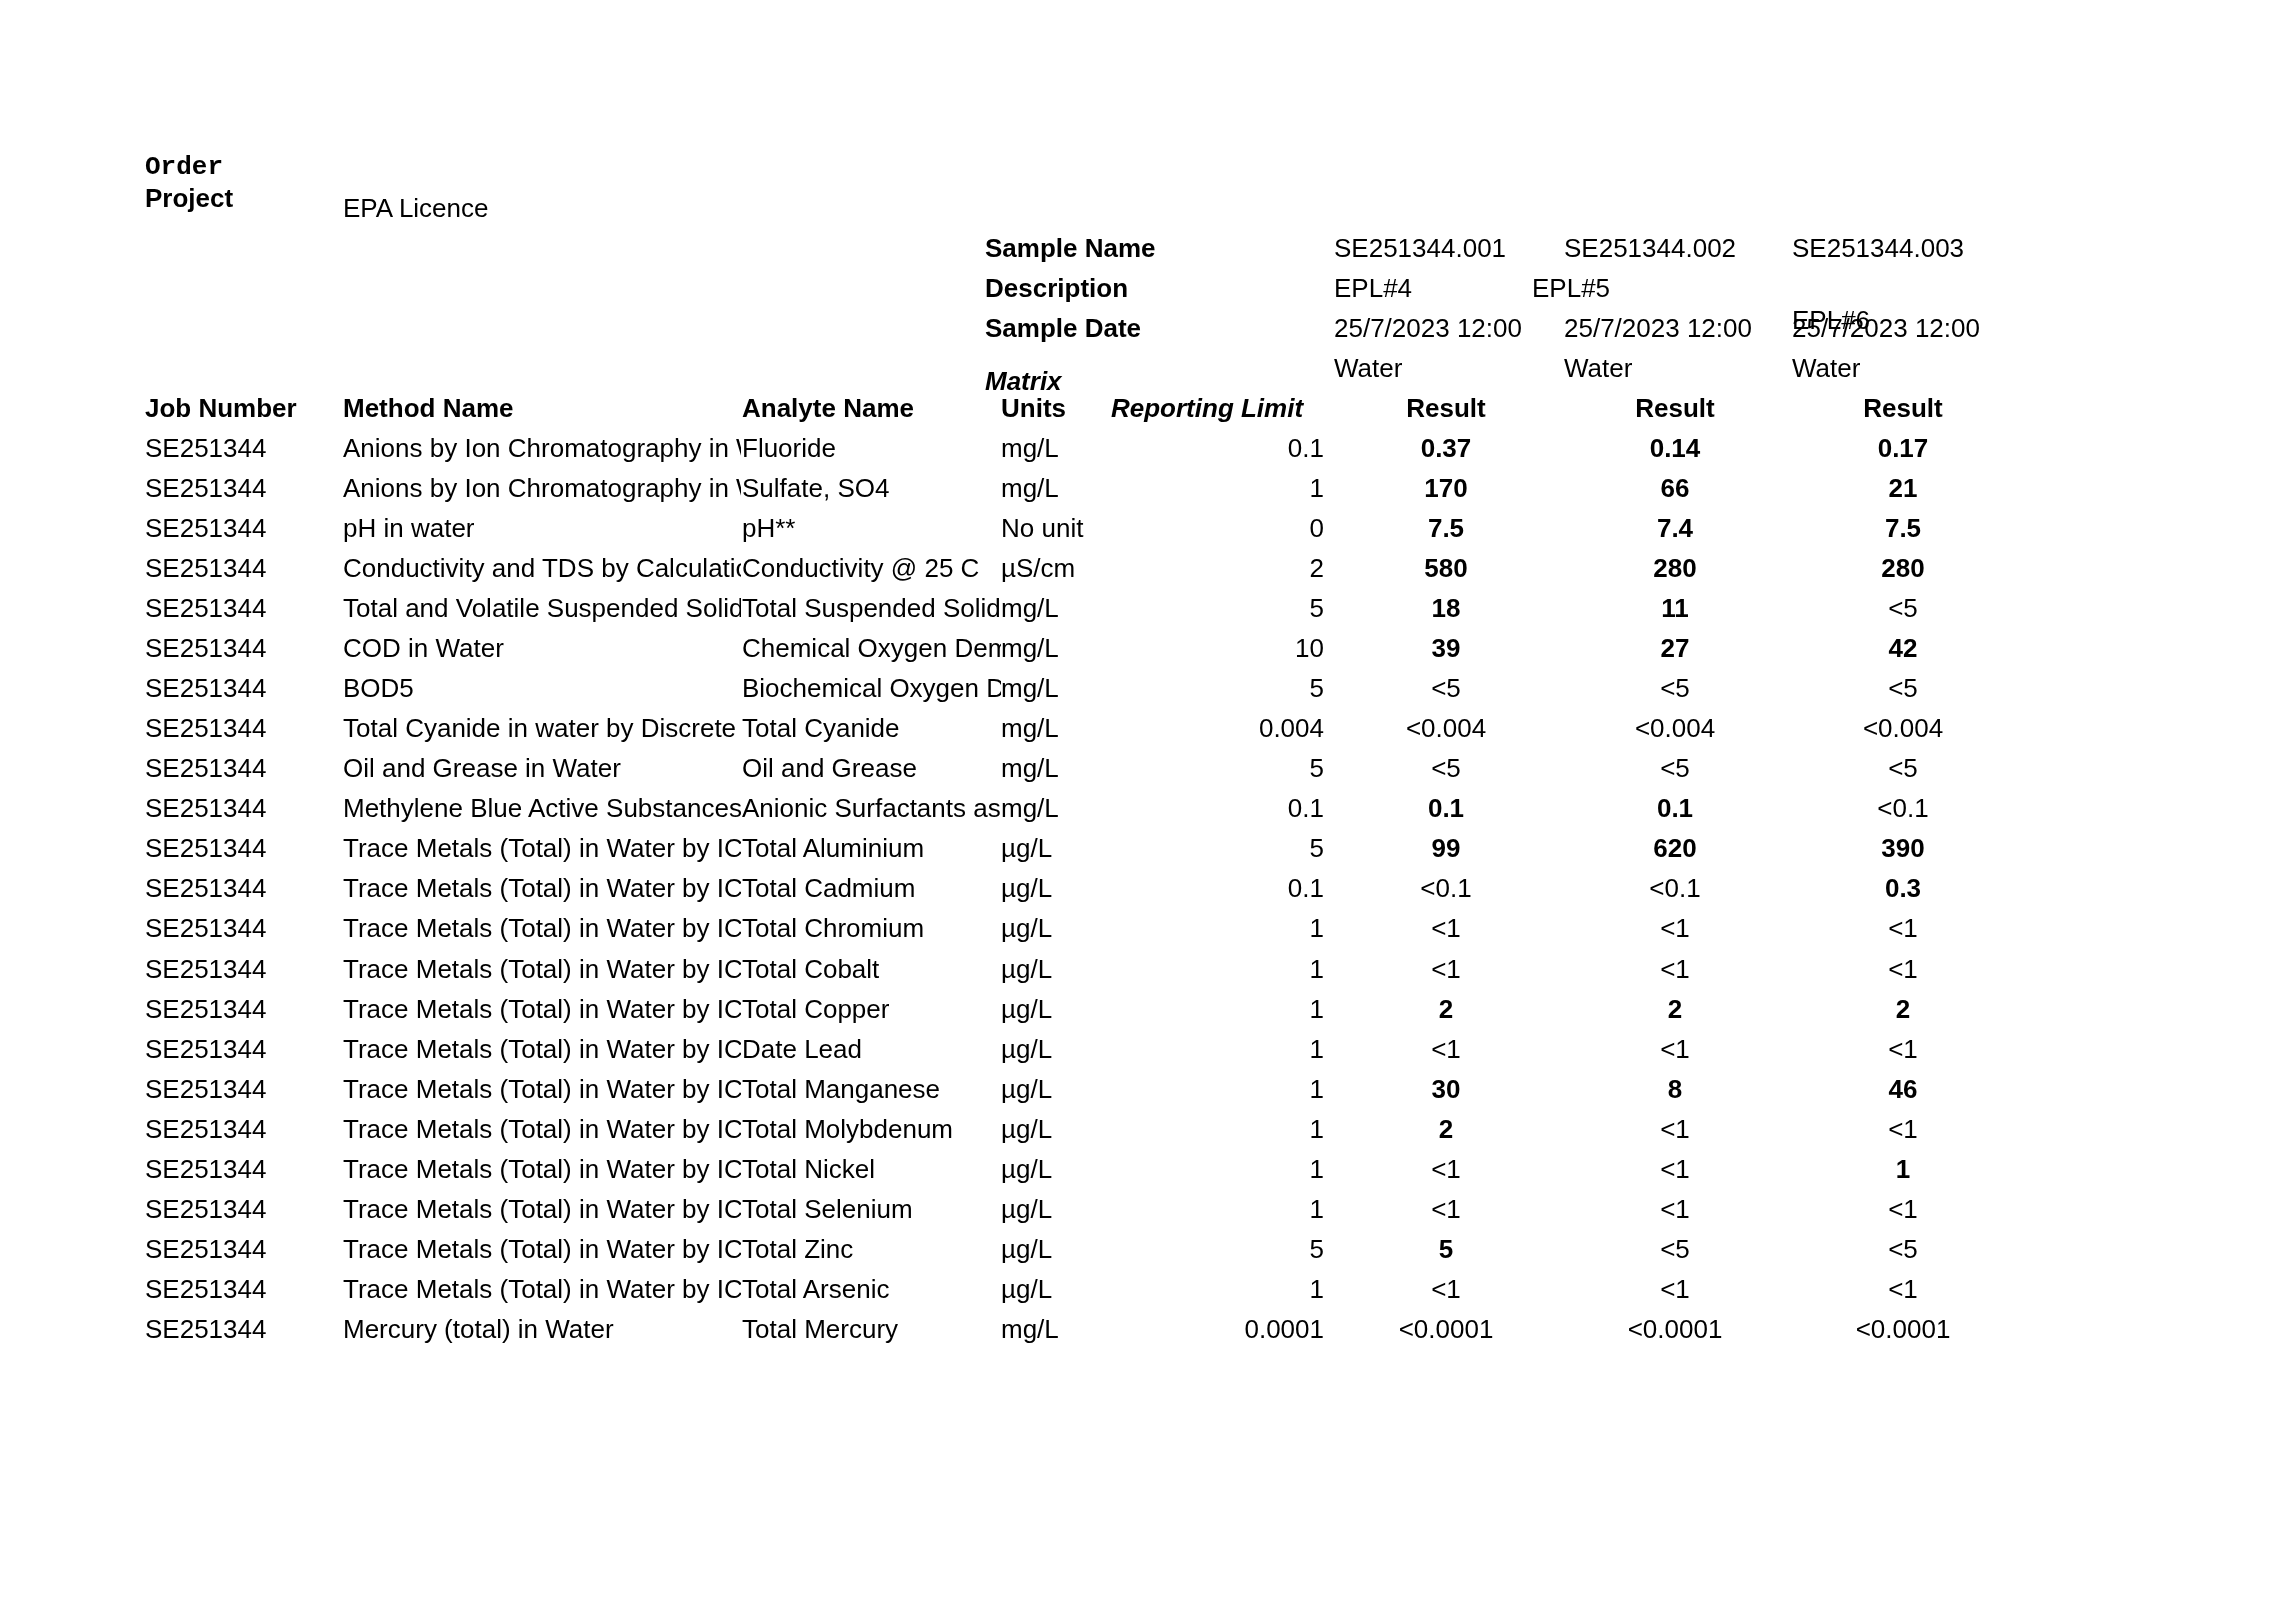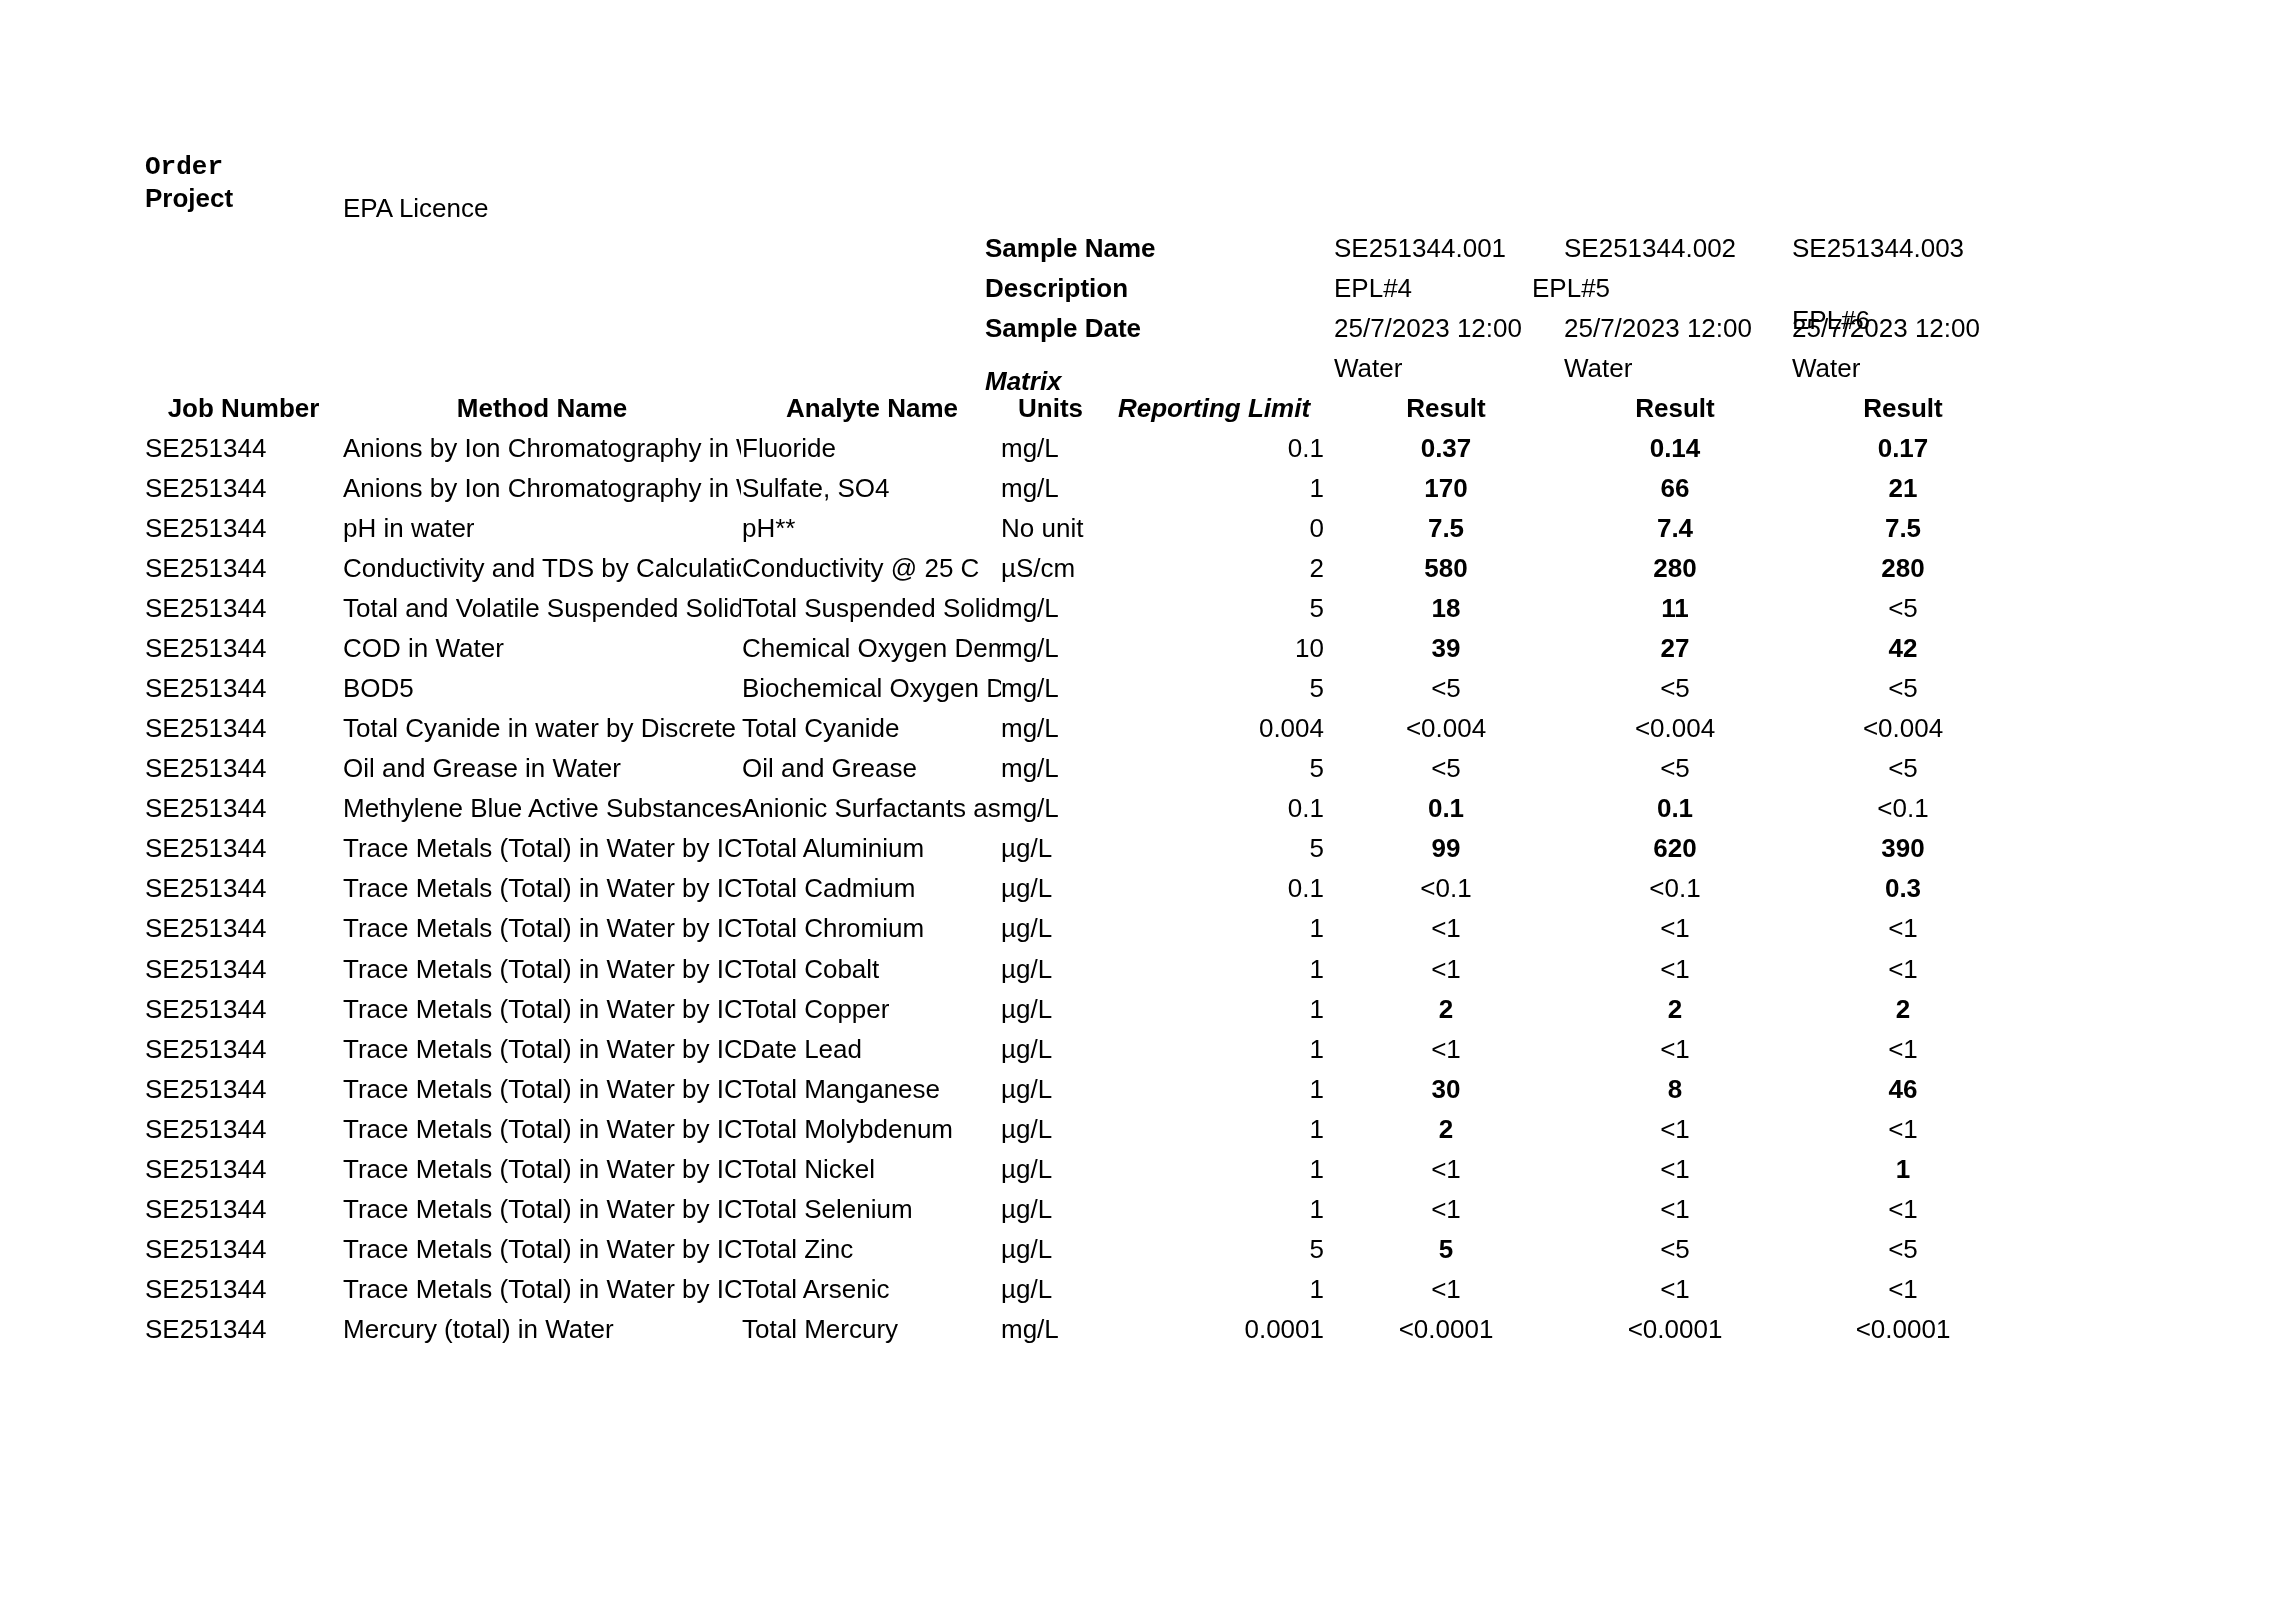--- a/index.html
+++ b/index.html
@@ -1,20 +1,20 @@
 <!DOCTYPE html>
 <html style="font-size:14.3px"><head>
 <meta charset="utf-8">
 <style>
   html, body { margin:0; padding:0; background:#ffffff; }
   body { width:2293px; height:1620px; position:relative; overflow:hidden;
          font-family:"Liberation Sans", sans-serif; font-size:26px; color:#000; }
   .abs { position:absolute; white-space:nowrap; line-height:30px; }
   .b { font-weight:bold; }
-  .c { text-align:center; }
+  .c { text-align:left; }
   .row { position:absolute; left:0; width:2293px; height:39px; }
   .row > span { position:absolute; top:0; white-space:nowrap; line-height:30px; overflow:hidden; }
   .col-job { left:145px; width:197px; }
   .col-method { left:343px; width:398px; }
   .col-analyte { left:742px; width:259px; }
   .col-units { left:1001px; width:107px; }
   .col-rl { left:1111px; width:213px; text-align:right; }
   .col-r1 { left:1334px; width:224px; text-align:center; }
   .col-r2 { left:1563px; width:224px; text-align:center; }
   .col-r3 { left:1791px; width:224px; text-align:center; }

